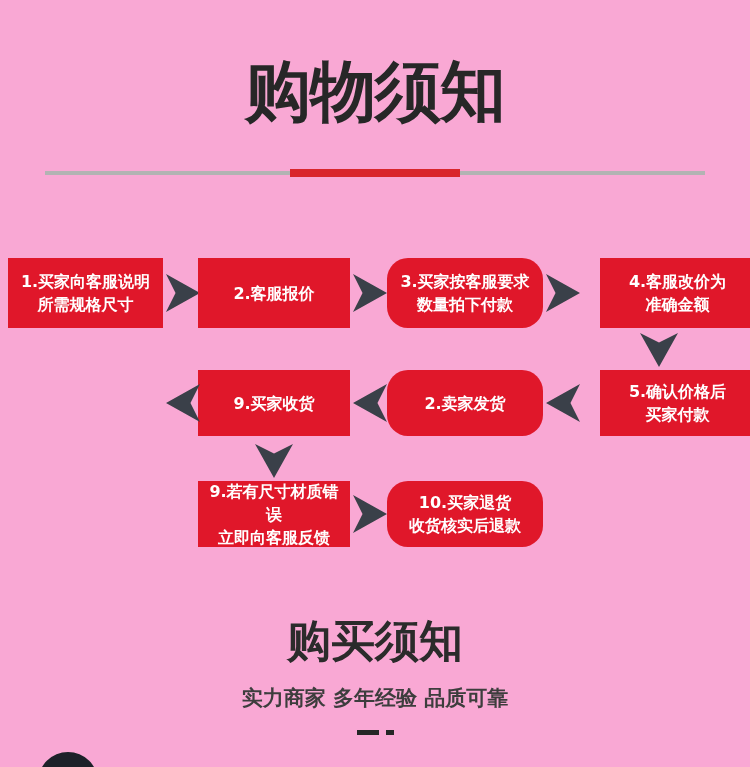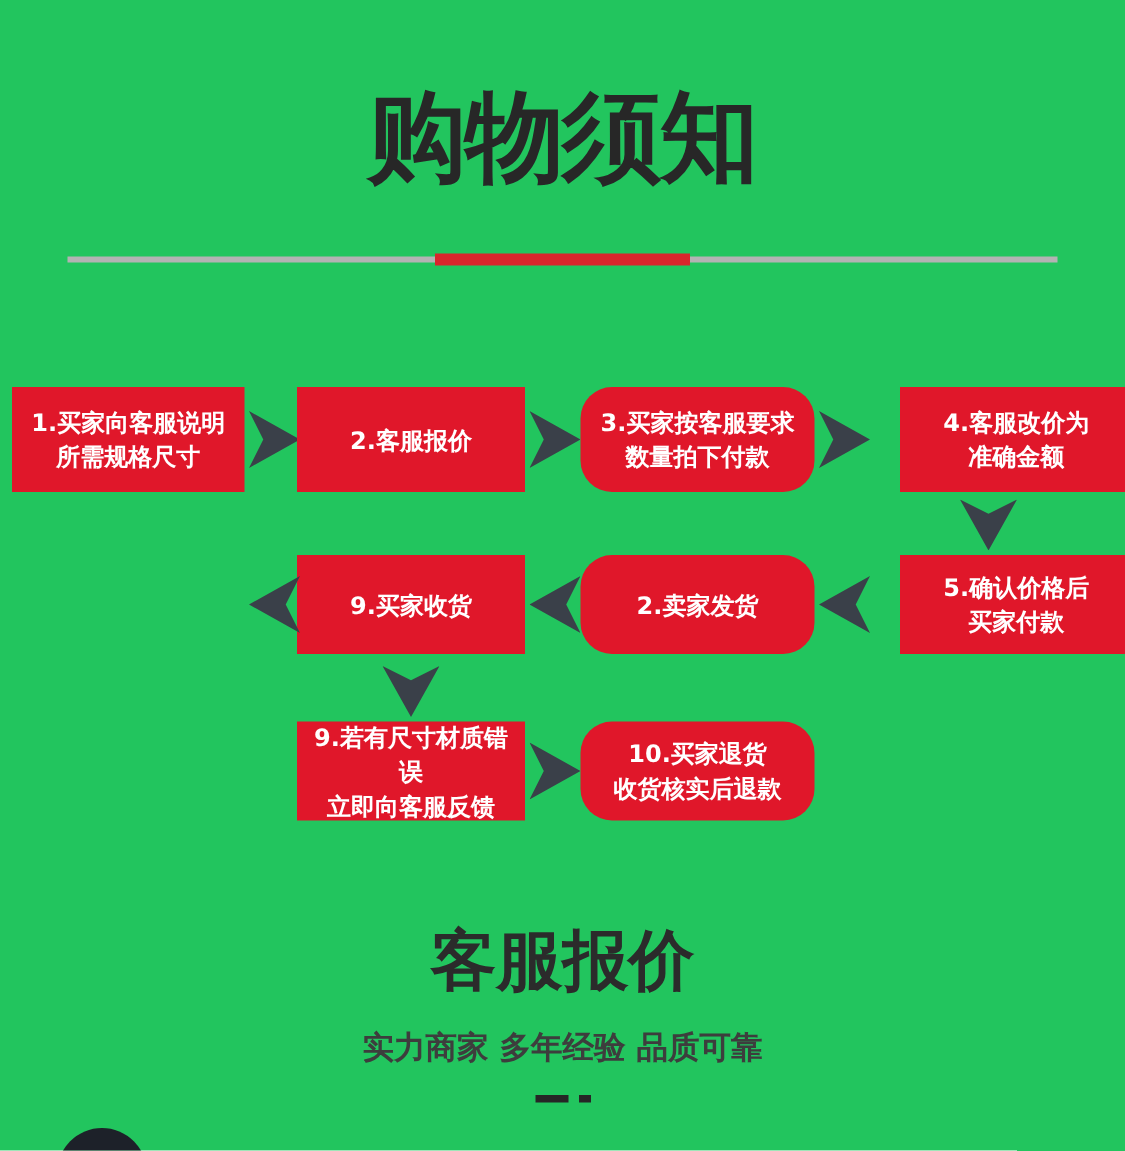--- a/index.html
+++ b/index.html
@@ -7,21 +7,21 @@
     width: 750px;
     height: 767px;
     background: #ffffff;
     font-family: "DejaVu Sans", "Liberation Sans", sans-serif;
     overflow: hidden;
   }
   .page {
     position: relative;
     width: 750px;
     height: 767px;
-    background: #22c55e;
+    background: #f9a8d4;
   }
 
   
   .main-title {
     position: absolute;
     left: 0;
     top: 48px;
     width: 750px;
     text-align: center;
     font-size: 66px;
@@ -229,21 +229,21 @@
       <span class="step-text">9.若有尺寸材质错误<br>立即向客服反馈</span>
     </div>
     <div class="arrow arrow-right" style="left:353px; top:495px;"></div>
 
     <div class="step-box col-3 row-3">
       <span class="step-text">10.买家退货<br>收货核实后退款</span>
     </div>
 
   </div>
 
-  <div class="sub-title">客服报价</div>
+  <div class="sub-title">购买须知</div>
 
   <div class="sub-tagline">实力商家 多年经验 品质可靠</div>
 
   <div class="dash-mark">
     <span class="dash-long"></span>
     <span class="dash-short"></span>
   </div>
 
   <div class="corner-circle"></div>
 

